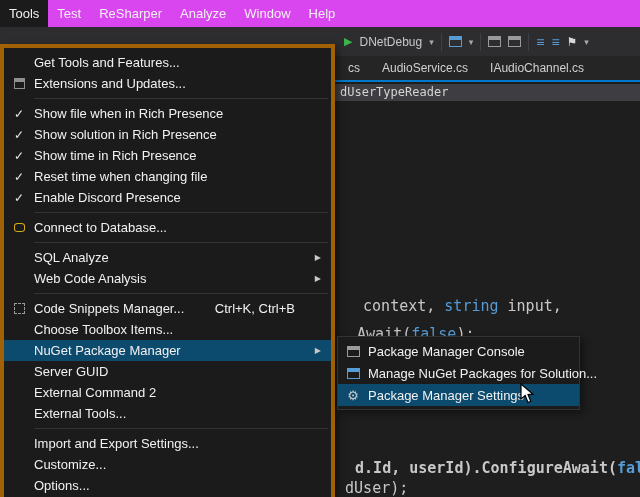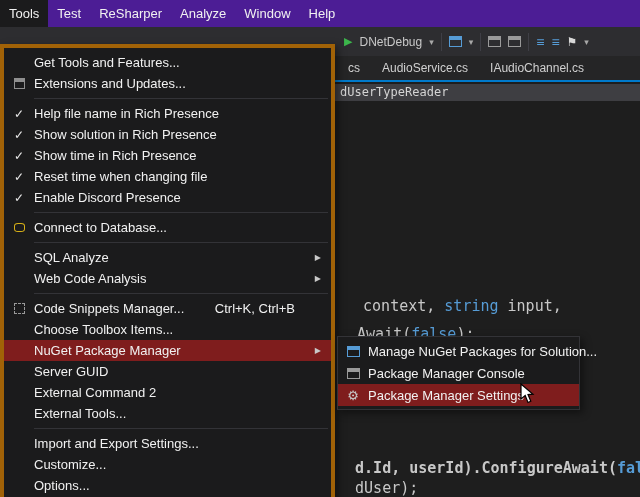--- a/index.html
+++ b/index.html
@@ -6,21 +6,21 @@
   html,body { margin:0; padding:0; }
   body {
     width:640px; height:497px; overflow:hidden; position:relative;
     background:#1e1e1e;
     font-family:"Liberation Sans", sans-serif;
     -webkit-font-smoothing:antialiased;
   }
   
   .menubar {
     position:absolute; top:0; left:0; right:0; height:27px;
-    background:#4c1d95; display:flex; color:#f1f1f1; font-size:13px; z-index:5;align-items:center;
+    background:#d946ef; display:flex; color:#f1f1f1; font-size:13px; z-index:5;align-items:center;
   }
   .mb-item { padding:0 9px; line-height:27px; cursor:default; }
   .mb-item.open { background:#1b1b1c; }
   
   .toolbar {
     position:absolute; top:27px; left:0; right:0; height:29px;
     background:#2d2d30; display:flex; align-items:center; gap:7px;
     padding-left:344px; color:#c8c8c8; font-size:12px; z-index:1;
   }
   .tb-play { color:#3cb64c; font-size:11px; }
@@ -52,21 +52,21 @@
   }
   .kw { color:#569cd6; }
   
   .tools-menu {
     position:absolute; top:27px; left:0; width:335px; height:470px;
     background:#1b1b1c; border:4px solid #a16207;
     box-shadow:3px 3px 8px rgba(0,0,0,0.45);
     padding-top:4px; z-index:10; color:#f1f1f1; font-size:13px;margin-top:17px;
   }
   .mi { height:21px; display:flex; align-items:center; position:relative; padding-right:8px; cursor:default; }
-  .mi.hl { background:#7f1d1d; }
+  .mi.hl { background:#0c4a6e; }
   .mi .gut { width:30px; flex:none; text-align:center; font-size:12px; color:#e6e6e6; display:flex; justify-content:center; align-items:center; }
   .mi .lbl { white-space:nowrap; }
   .mi .sc  { margin-left:auto; margin-right:28px; white-space:nowrap; }
   .mi .arr { position:absolute; right:10px; font-size:8px; color:#c8c8c8; }
   .msep { height:1px; background:#333337; margin:4px 3px 4px 30px; }
   .submenu {
     position:absolute; top:336px; left:337px; width:243px;
     background:#1b1b1c; border:1px solid #333337;
     box-shadow:3px 3px 8px rgba(0,0,0,0.45);
     padding:3px 0; z-index:11; color:#f1f1f1; font-size:13px;
@@ -122,21 +122,21 @@
 
 <div class="code" style="top:279px; left:345px;">
   <span>context, </span><span class="kw">string</span><span> input,</span>
 </div>
 <div class="code" style="top:307px; left:339px;">
   <span>Await(</span><span class="kw">false</span><span>);</span>
 </div>
 <div class="code" style="top:441px; left:337px;font-weight:bold;">
   <span>d.Id, userId).ConfigureAwait(</span><span class="kw">false</span><span>);</span>
 </div>
-<div class="code" style="top:461px; left:337px;">
+<div class="code" style="top:461px; left:327px;">
   <span>dUser);</span>
 </div>
 <div class="code" style="top:483px; left:337px;">
   
 </div>
 
 <div class="tools-menu">
 
   <div class="mi">
     <span class="gut"></span>
@@ -146,21 +146,21 @@
     <span class="gut">
         <span class="ic-ext"></span>
       </span>
     <span class="lbl">Extensions and Updates...</span>
   </div>
 
   <div class="msep"></div>
 
   <div class="mi">
     <span class="gut">✓</span>
-    <span class="lbl">Help file name in Rich Presence</span>
+    <span class="lbl">Show file when in Rich Presence</span>
   </div>
   <div class="mi">
     <span class="gut">✓</span>
     <span class="lbl">Show solution in Rich Presence</span>
   </div>
   <div class="mi">
     <span class="gut">✓</span>
     <span class="lbl">Show time in Rich Presence</span>
   </div>
   <div class="mi">
@@ -237,29 +237,29 @@
   </div>
   <div class="mi">
     <span class="gut"></span>
     <span class="lbl">Options...</span>
   </div>
 </div>
 
 <div class="submenu">
   <div class="mi">
     <span class="gut">
+        <span class="ic-console"></span>
+      </span>
+    <span class="lbl">Package Manager Console</span>
+  </div>
+  <div class="mi">
+    <span class="gut">
         <span class="ic-nuget"></span>
       </span>
     <span class="lbl">Manage NuGet Packages for Solution...</span>
-  </div>
-  <div class="mi">
-    <span class="gut">
-        <span class="ic-console"></span>
-      </span>
-    <span class="lbl">Package Manager Console</span>
   </div>
   <div class="mi hl">
     <span class="gut">
         <span class="ic-gear">⚙</span>
       </span>
     <span class="lbl">Package Manager Settings</span>
   </div>
 </div>
 
 <div class="cursor">

